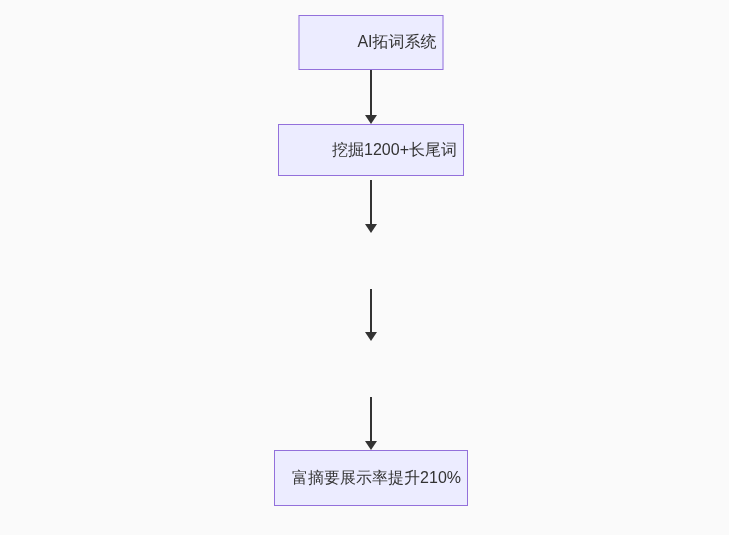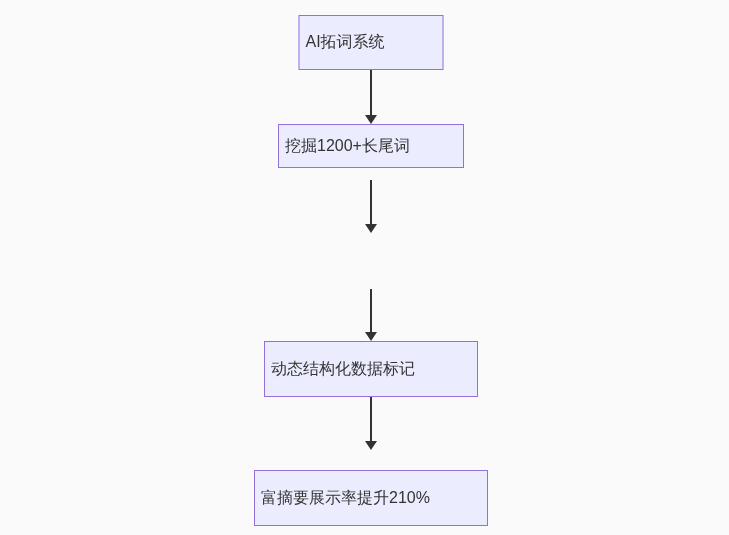--- a/index.html
+++ b/index.html
@@ -19,33 +19,33 @@
     position: absolute;
     left: 371px;
     transform: translateX(-50%);
     box-sizing: border-box;
     background: #ececff;
     border: 1px solid #9370db;
     color: #333333;
     font-size: 16px;
     display: flex;
     align-items: center;
-    justify-content: flex-start;
+    justify-content: flex-end;
     text-align: center;
     white-space: nowrap;
   }
   .flow-node .node-label {
     padding: 0 6px;
   }
   
   .node-1 { top: 15px;  width: 145px; height: 55px; }
-  .node-2 { top: 124px; width: 186px; height: 44px; }
+  .node-2 { top: 124px; width: 186px; height: 52px; }
   .node-3 { top: 233px; width: 219px; height: 56px; }
   .node-4 { top: 341px; width: 214px; height: 56px; }
-  .node-5 { top: 450px; width: 234px; height: 56px; margin-top: 20px; }
+  .node-5 { top: 450px; width: 194px; height: 56px; }
 
   .flow-arrow {
     position: absolute;
     left: 371px;
     transform: translateX(-50%);
     display: flex;
     flex-direction: column;
     align-items: center;
   }
   .arrow-1 { top: 70px;  height: 54px; }
@@ -88,23 +88,20 @@
     <div class="arrow-line"></div>
     <div class="arrow-head"></div>
   </div>
 
 
   <div class="flow-arrow arrow-3">
     <div class="arrow-line"></div>
     <div class="arrow-head"></div>
   </div>
 
-  <div class="flow-node node-4">
-    <span class="node-label">动态结构化数据标记</span>
-  </div>
 
   <div class="flow-arrow arrow-4">
     <div class="arrow-line"></div>
     <div class="arrow-head"></div>
   </div>
 
   <div class="flow-node node-5">
     <span class="node-label">富摘要展示率提升210%</span>
   </div>
 

